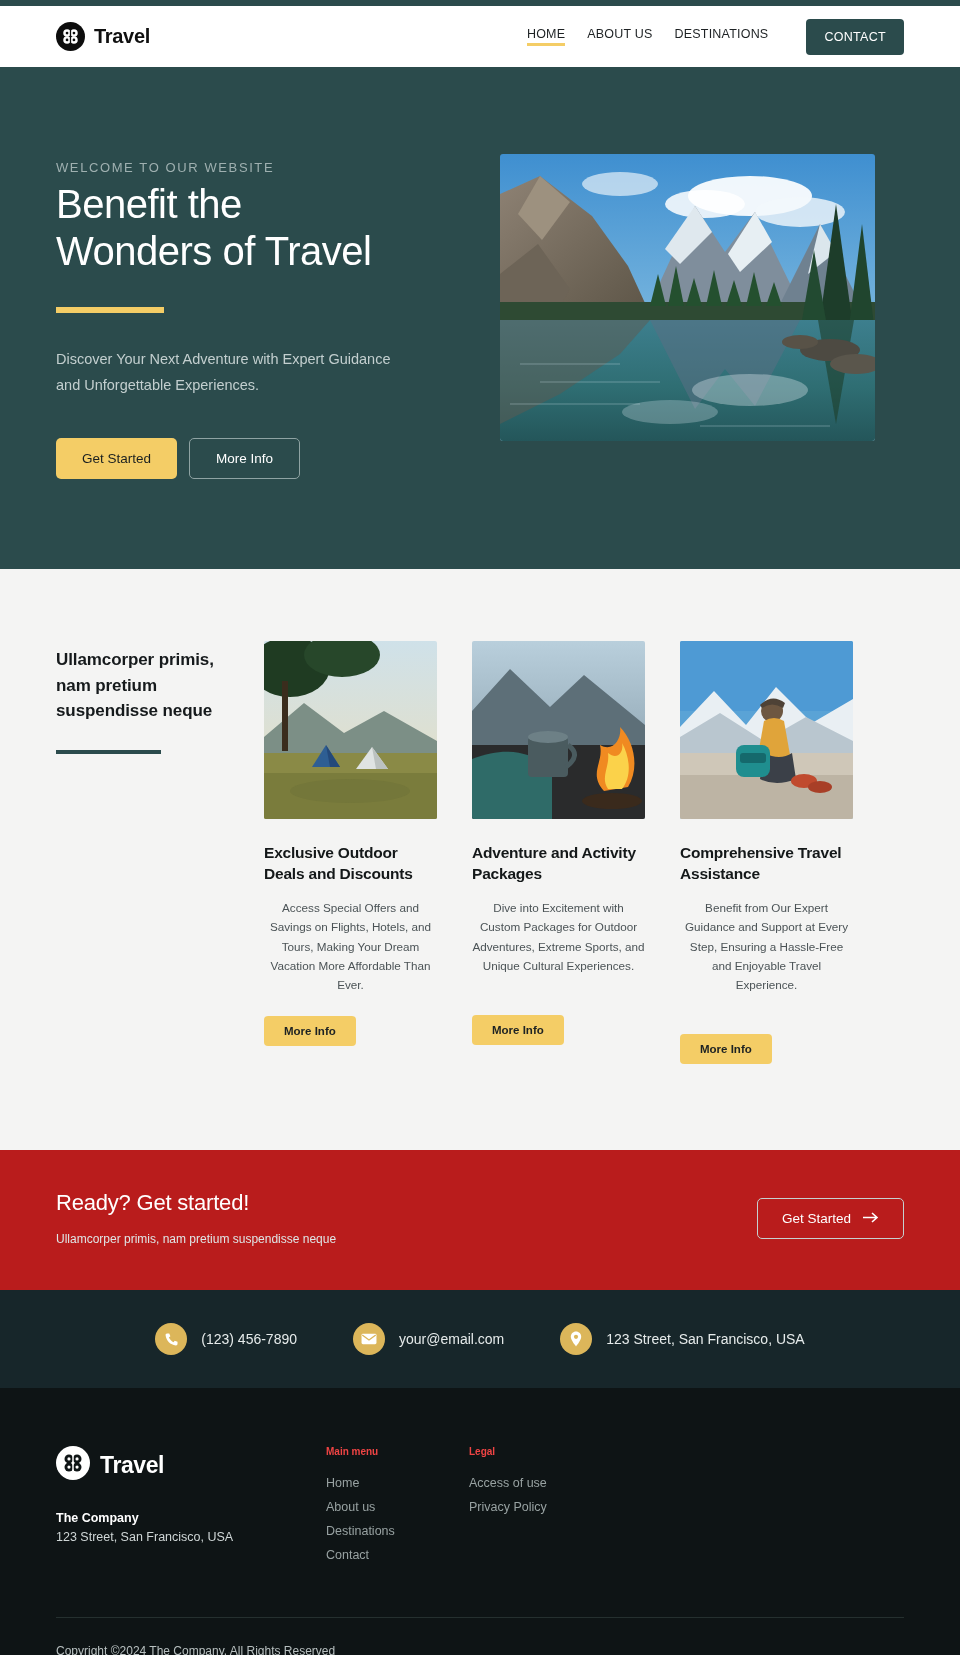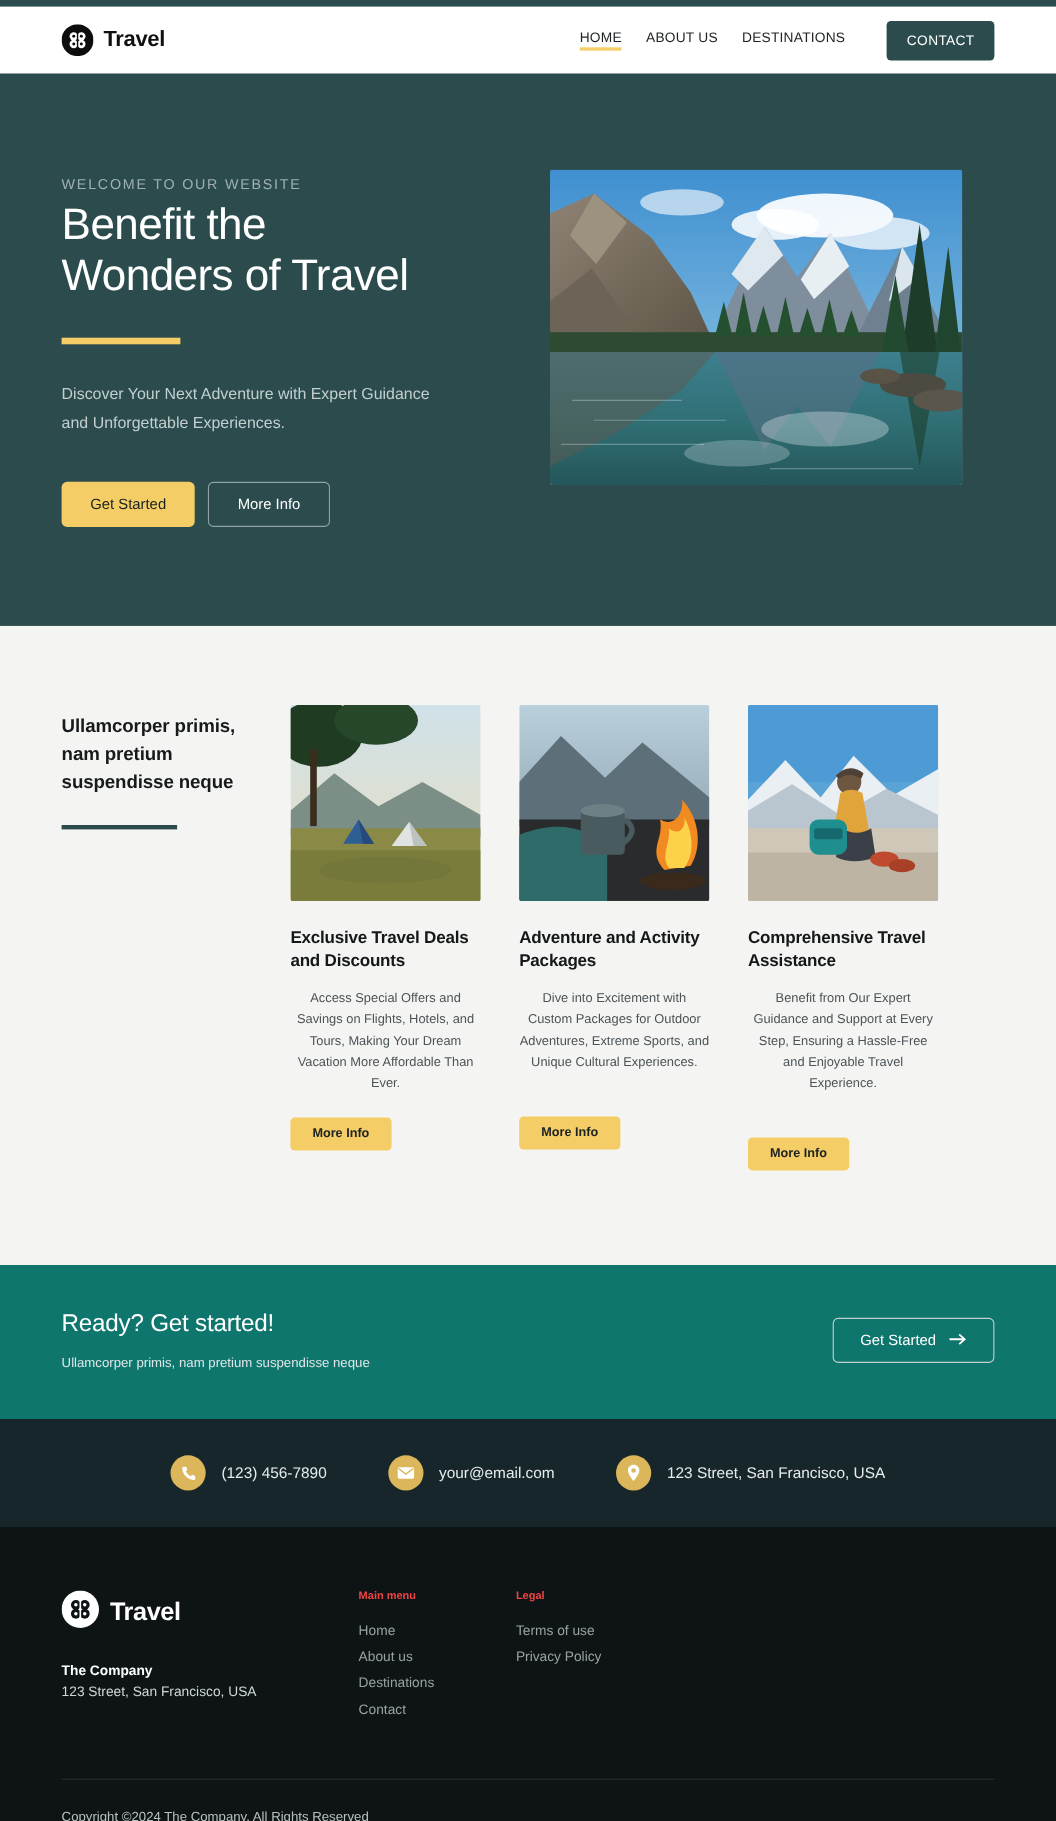--- a/index.html
+++ b/index.html
@@ -177,21 +177,21 @@
     padding: 9px 20px;
     cursor: pointer;
     font-family: inherit;
   }
   .card:nth-child(1) .card-btn { margin-top: 22px; }
   .card:nth-child(2) .card-btn { margin-top: 40px; }
   .card:nth-child(3) .card-btn { margin-top: 40px; }
 
   
   .cta {
-    background: #0f766e;
+    background: #b91c1c;
     padding: 40px 56px 44px 56px;
     display: flex;
     align-items: center;
     justify-content: space-between;
   }
   .cta-left h2 {
     font-size: 22px;
     color: #ffffff;
     font-weight: normal;
     letter-spacing: -0.2px;
@@ -411,21 +411,21 @@
             <ellipse cx="78" cy="14" rx="38" ry="22" fill="#27472a"></ellipse>
             <rect x="18" y="40" width="6" height="70" fill="#3a2d1d"></rect>
 
             <polygon points="48,126 62,104 76,126" fill="#2e5e93"></polygon>
             <polygon points="62,104 66,126 76,126" fill="#24497a"></polygon>
             <polygon points="92,128 108,106 124,128" fill="#dfe3e2"></polygon>
             <polygon points="108,106 112,128 124,128" fill="#bcc2c0"></polygon>
             <ellipse cx="86" cy="150" rx="60" ry="12" fill="#6e7137" opacity="0.5"></ellipse>
           </svg>
         </div>
-        <h3>Exclusive Travel Deals and Discounts</h3>
+        <h3>Exclusive Outdoor Deals and Discounts</h3>
         <p>Access Special Offers and Savings on Flights, Hotels, and Tours, Making Your Dream Vacation More Affordable Than Ever.</p>
         <button class="card-btn">More Info</button>
       </div>
 
       <div class="card">
         <div class="card-img">
           <svg width="173" height="178" viewBox="0 0 173 178">
             <defs>
                 <linearGradient id="c2s" x1="0" y1="0" x2="0" y2="1">
               <stop offset="0%" stop-color="#b9cfdc"></stop>
@@ -560,21 +560,21 @@
           <li><a>Home</a></li>
           <li><a>About us</a></li>
           <li><a>Destinations</a></li>
           <li><a>Contact</a></li>
         </ul>
       </div>
 
       <div class="f-menu">
         <h4>Legal</h4>
         <ul>
-          <li><a>Terms of use</a></li>
+          <li><a>Access of use</a></li>
           <li><a>Privacy Policy</a></li>
         </ul>
       </div>
     </div>
 
     <div class="f-divider"></div>
     <div class="f-copy">Copyright ©2024 The Company, All Rights Reserved</div>
   </footer>
 
 </div>

